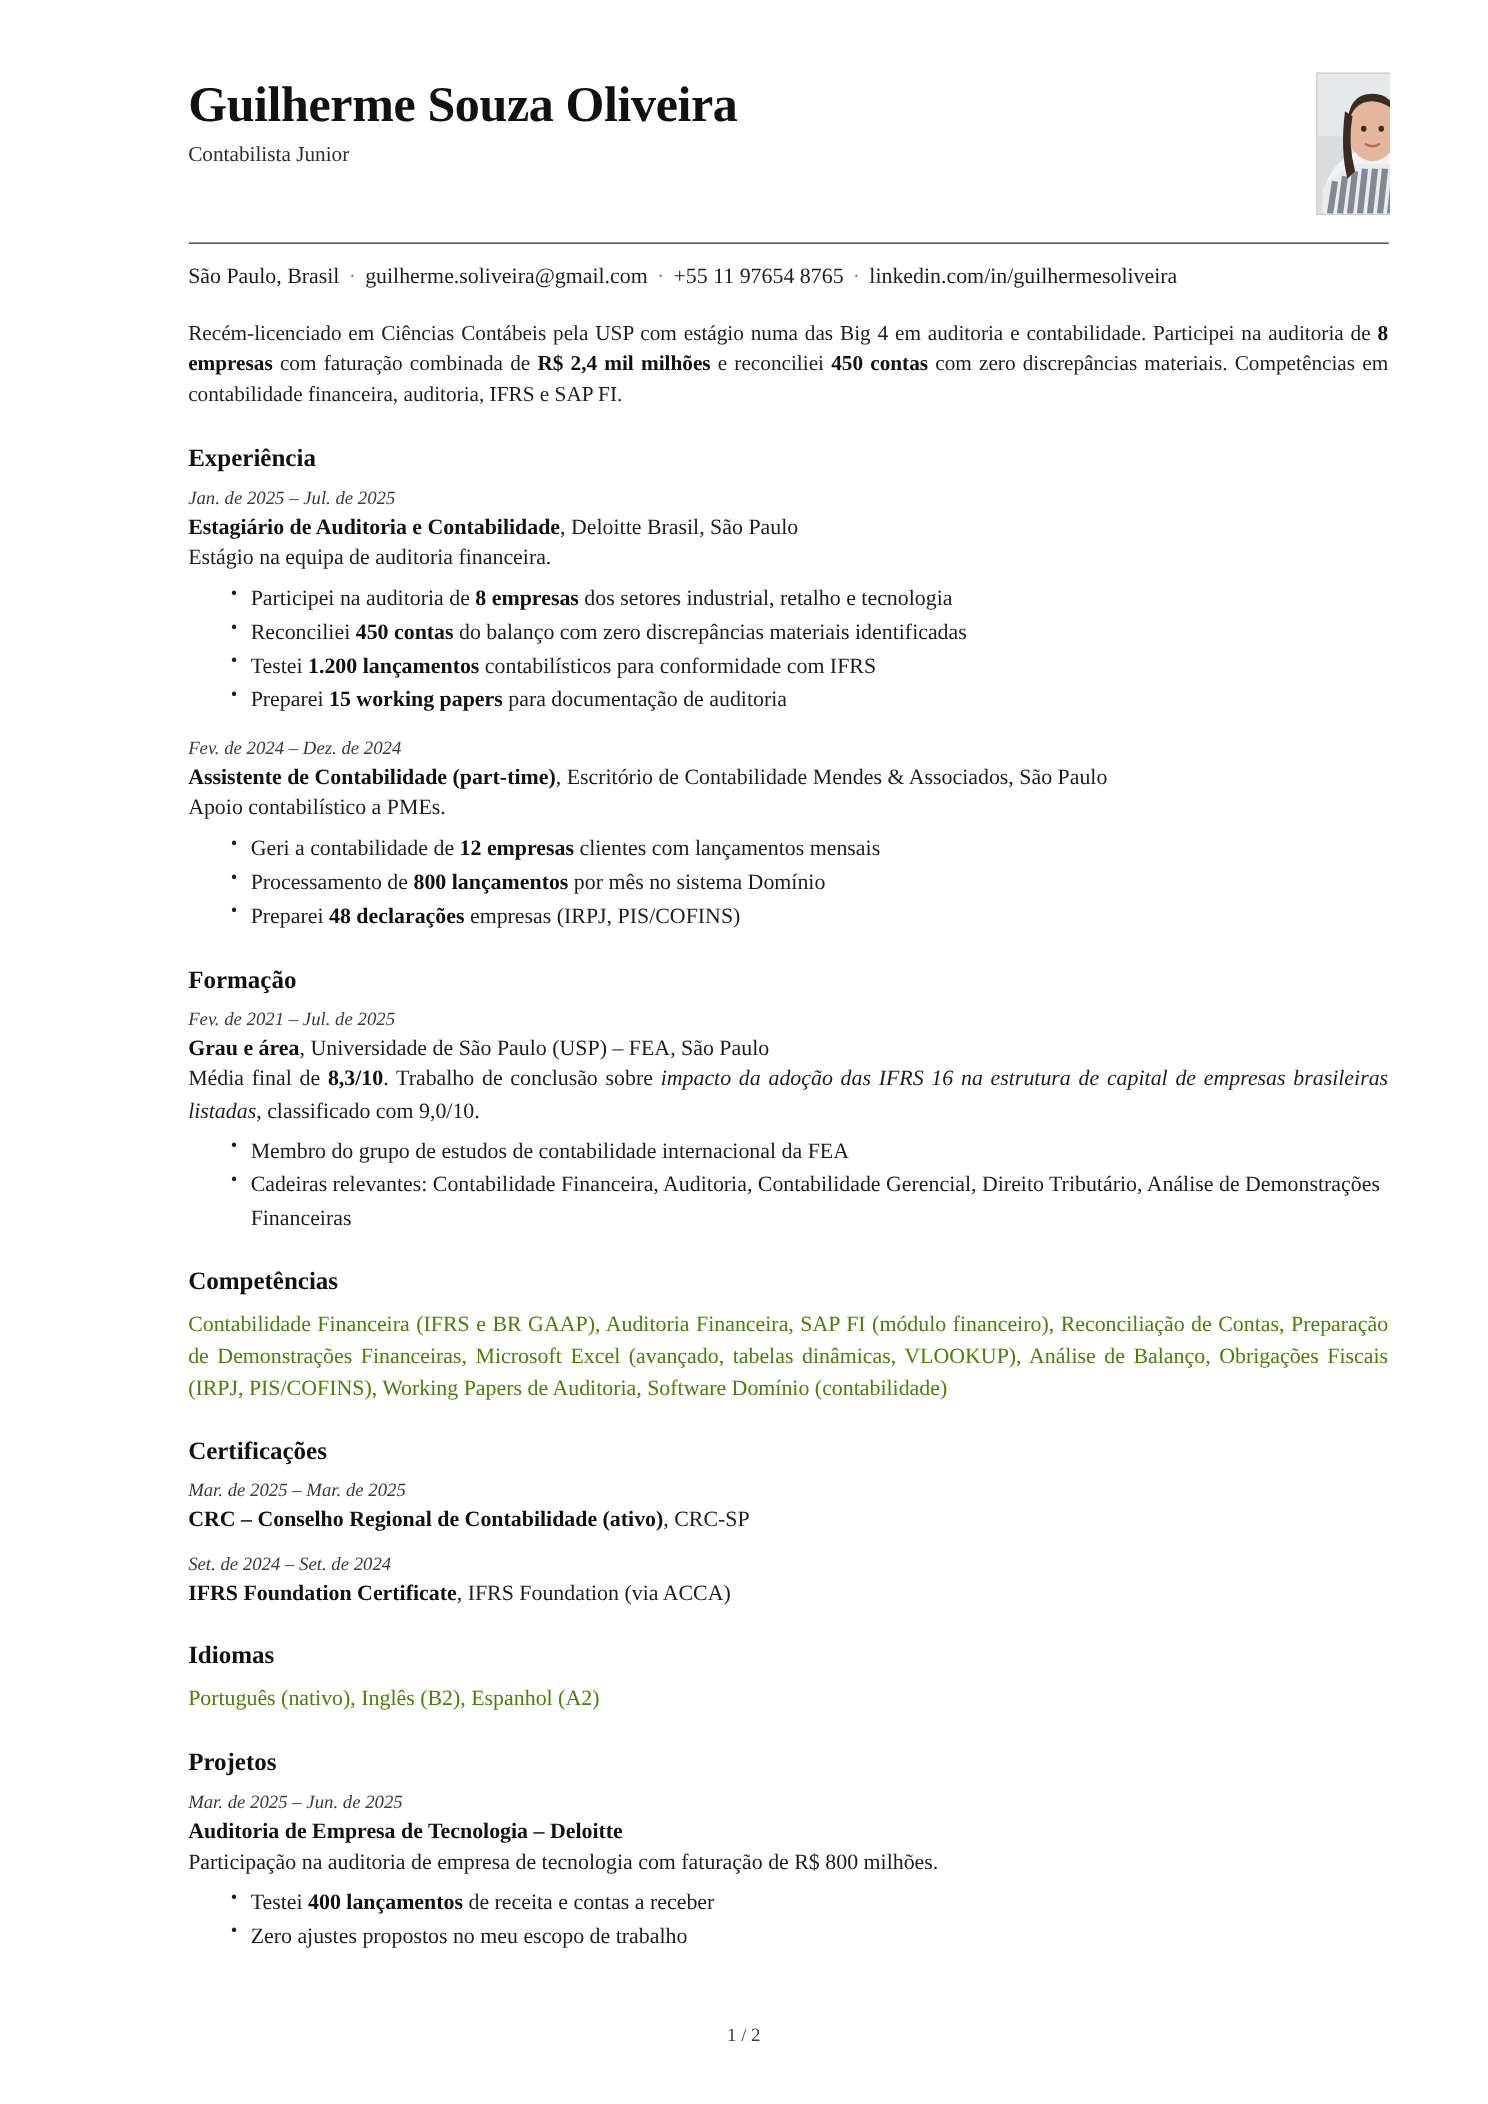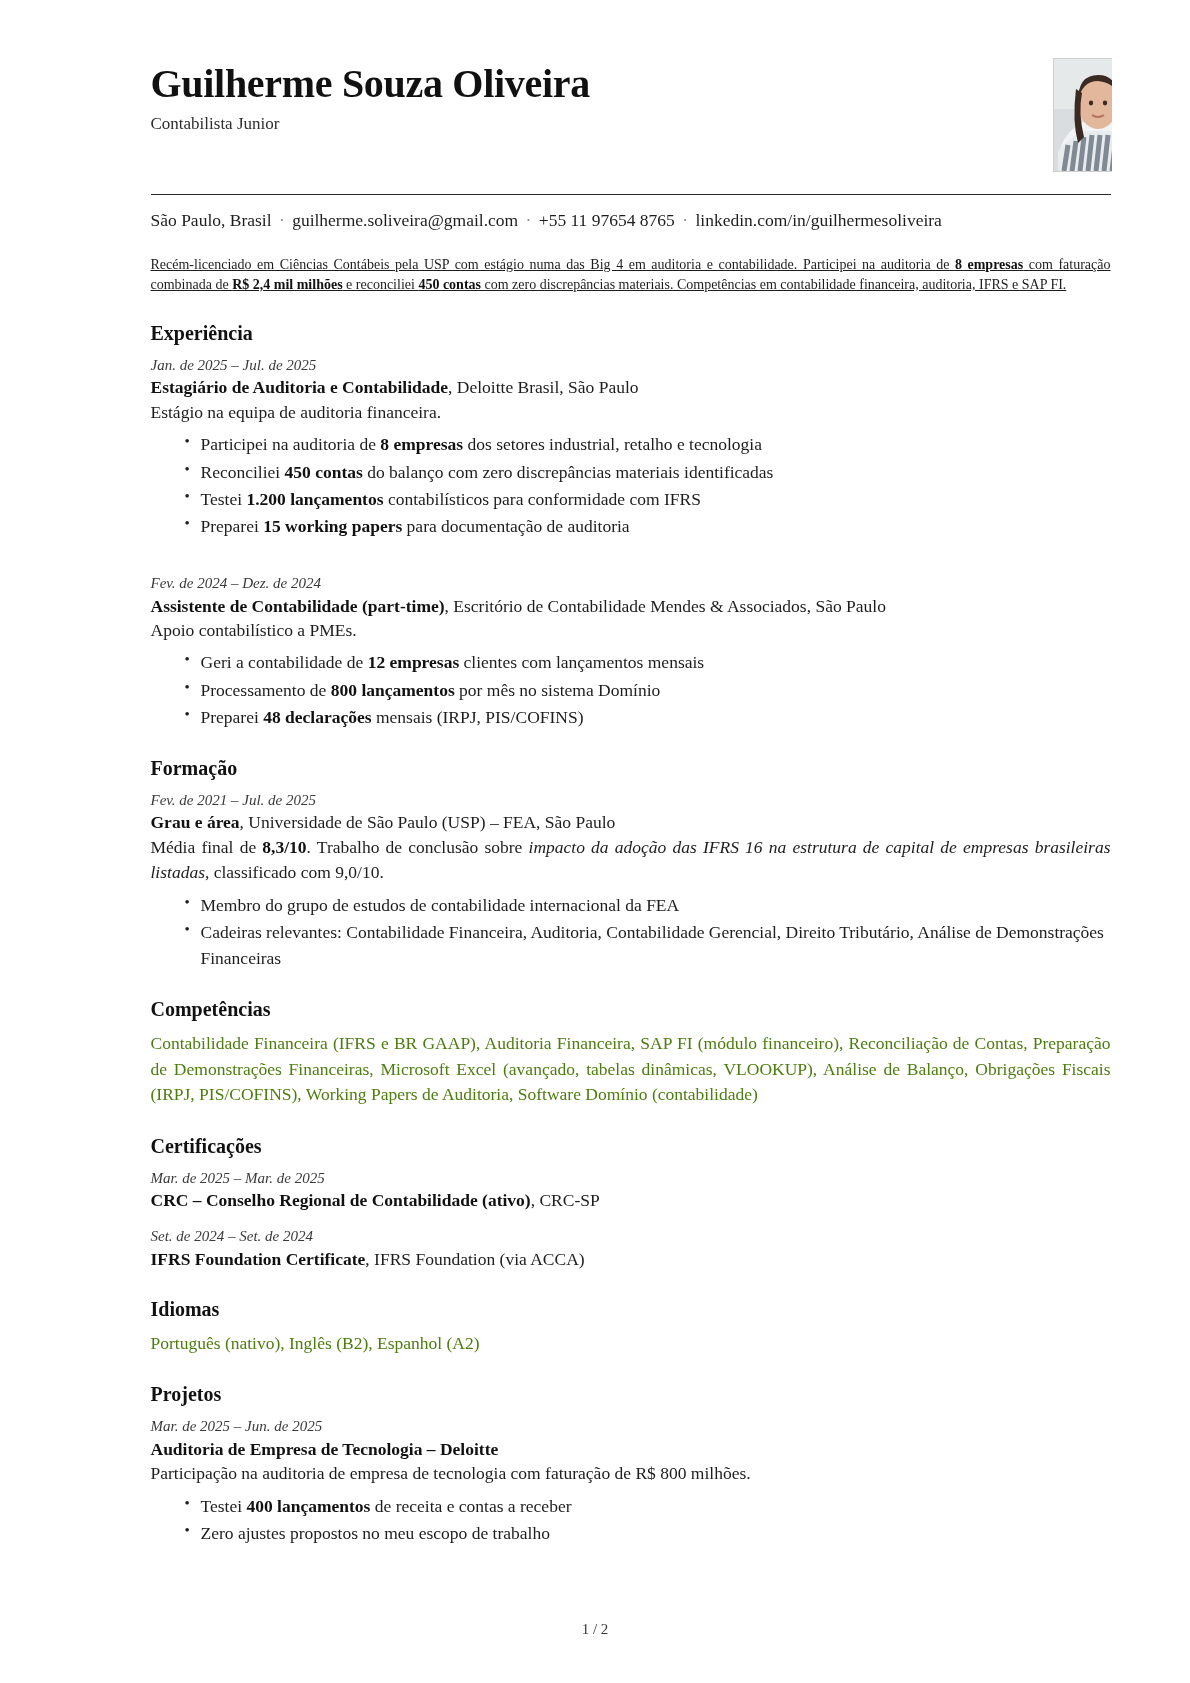--- a/index.html
+++ b/index.html
@@ -70,26 +70,25 @@
     line-height: 1.35;
     margin-top: 14px;
     color: #1d1d1d;
   }
   .contact .sep {
     color: #8d8d8d;
     padding: 0 3px;
   }
 
   .summary {
-    font-size: 14px;
+    font-size: 17px;
     line-height: 1.45;
     margin-top: 22px;
     text-align: justify;
     color: #1d1d1d;
-    text-decoration: underline;
   }
 
   
   .section { margin-top: 26px; }
   .section-title {
     font-size: 20px;
     font-weight: bold;
     color: #111111;
     margin: 0 0 10px 0;
     line-height: 1.2;
@@ -206,28 +205,28 @@
         <div class="entry-title"><span class="bold">Estagiário de Auditoria e Contabilidade</span><span>, Deloitte Brasil, São Paulo</span></div>
         <div class="entry-desc">Estágio na equipa de auditoria financeira.</div>
         <ul class="bullets">
           <li><span>Participei na auditoria de </span><b>8 empresas</b><span> dos setores industrial, retalho e tecnologia</span></li>
           <li><span>Reconciliei </span><b>450 contas</b><span> do balanço com zero discrepâncias materiais identificadas</span></li>
           <li><span>Testei </span><b>1.200 lançamentos</b><span> contabilísticos para conformidade com IFRS</span></li>
           <li><span>Preparei </span><b>15 working papers</b><span> para documentação de auditoria</span></li>
         </ul>
       </div>
 
-      <div class="entry" style="margin-top:34px;">
+      <div class="entry" style="margin-top:16px;">
         <div class="entry-date">Fev. de 2024 – Dez. de 2024</div>
         <div class="entry-title"><span class="bold">Assistente de Contabilidade (part-time)</span><span>, Escritório de Contabilidade Mendes &amp; Associados, São Paulo</span></div>
         <div class="entry-desc">Apoio contabilístico a PMEs.</div>
         <ul class="bullets">
           <li><span>Geri a contabilidade de </span><b>12 empresas</b><span> clientes com lançamentos mensais</span></li>
           <li><span>Processamento de </span><b>800 lançamentos</b><span> por mês no sistema Domínio</span></li>
-          <li><span>Preparei </span><b>48 declarações</b><span> mensais (IRPJ, PIS/COFINS)</span></li>
+          <li><span>Preparei </span><b>48 declarações</b><span> empresas (IRPJ, PIS/COFINS)</span></li>
         </ul>
       </div>
     </div>
 
     <div class="section">
       <h2 class="section-title">Formação</h2>
       <div class="entry">
         <div class="entry-date">Fev. de 2021 – Jul. de 2025</div>
         <div class="entry-title"><span class="bold">Grau e área</span><span>, Universidade de São Paulo (USP) – FEA, São Paulo</span></div>
         <div class="entry-desc"><span>Média final de </span><b>8,3/10</b><span>. Trabalho de conclusão sobre </span><i>impacto da adoção das IFRS 16 na estrutura de capital de empresas brasileiras listadas</i><span>, classificado com 9,0/10.</span></div>

